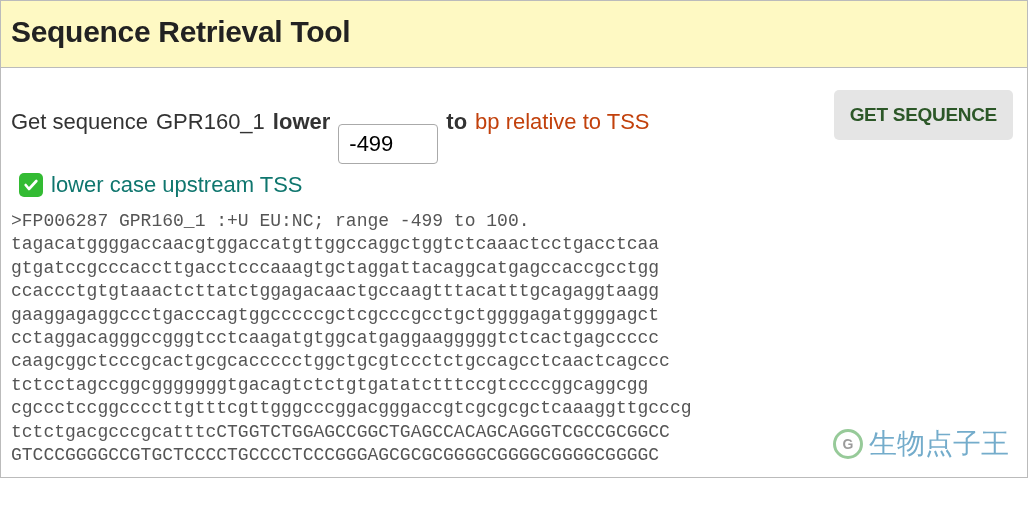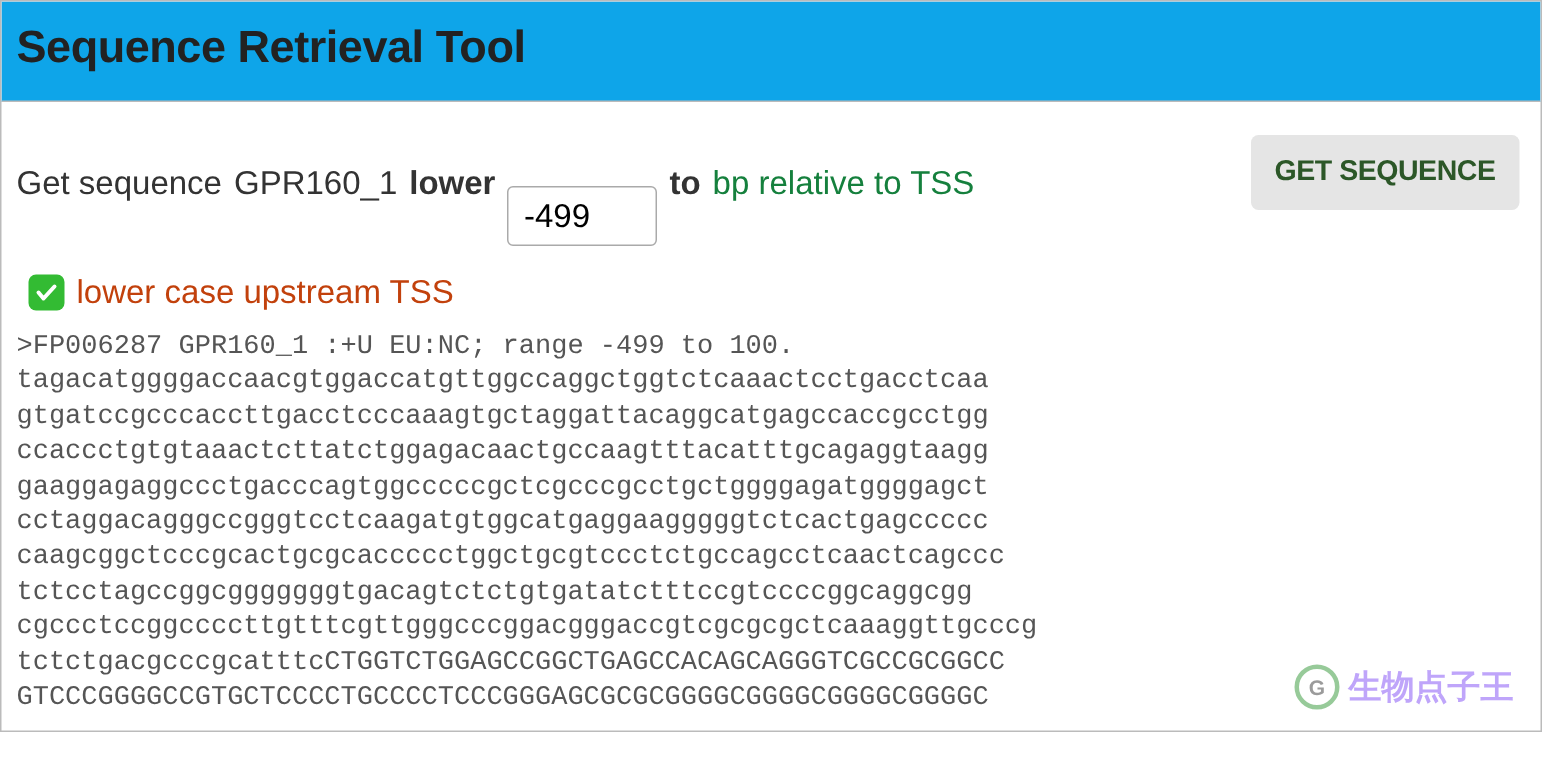--- a/index.html
+++ b/index.html
@@ -4,35 +4,35 @@
   <style>
     * { margin: 0; padding: 0; box-sizing: border-box; }
     body {
       font-family: "Helvetica Neue", Helvetica, Arial, sans-serif;
       background: #fff;
       color: #333;
       width: 1028px;
       border: 1px solid #bbb;
     }
     .header {
-      background: #0ea5e9;
+      background: #fef9c3;
       border-bottom: 1px solid #bbb;
       padding: 14px 10px 18px 10px;
     }
     .header h1 {
       font-size: 30px;
       font-weight: 700;
       color: #222;
       letter-spacing: -0.3px;
     }
     .controls {
       padding: 12px 10px 8px 10px;
       display: flex;
       flex-direction: column;
-      gap: 18px;
+      gap: 8px;
       position: relative;
       justify-content: flex-end;
     }
     .row1 {
       display: flex;
       align-items: center;
       flex-wrap: nowrap;
       font-size: 22px;
       color: #333;
       gap: 8px;
@@ -43,42 +43,42 @@
     .from-input, .to-input {
       font-size: 22px;
       padding: 6px 10px;
       width: 100px;
       border: 1px solid #aaa;
       border-radius: 4px;
       margin-top: 44px;
     }
     .suffix {
       font-size: 22px;
-      color: #15803d;
+      color: #c2410c;
     }
     .get-btn {
       position: absolute;
       right: 14px;
       top: 22px;
       background: #e5e5e5;
       border: none;
       padding: 14px 16px;
       border-radius: 5px;
       font-size: 19px;
       font-weight: 700;
       color: #2c5728;
       letter-spacing: -0.3px;
       cursor: pointer;
     }
     .row2 {
       display: flex;
       align-items: center;
       gap: 8px;
       font-size: 22px;
-      color: #c2410c;
+      color: #0f766e;
       padding-left: 8px;
     }
     .checkbox {
       width: 24px;
       height: 24px;
       display: inline-flex;
       align-items: center;
       justify-content: center;
       background: #33bb33;
       border-radius: 5px;
@@ -116,24 +116,24 @@
       display: flex;
       align-items: center;
       justify-content: center;
       color: #4a4a4a;
       font-weight: 700;
       font-family: Arial, sans-serif;
       font-size: 14px;
       background: #fff;
     }
     .watermark-text {
-      font-size: 22px;
-      color: #8b5cf6;
+      font-size: 28px;
+      color: #0369a1;
       font-family: "Microsoft YaHei", sans-serif;
-      font-weight: 700;
+      font-weight: 400;
     }
     .page-wrap { position: relative; }
   </style>
 </head>
 <body>
 
 <div class="page-wrap">
   <div class="header">
     <h1>Sequence Retrieval Tool</h1>
   </div>

